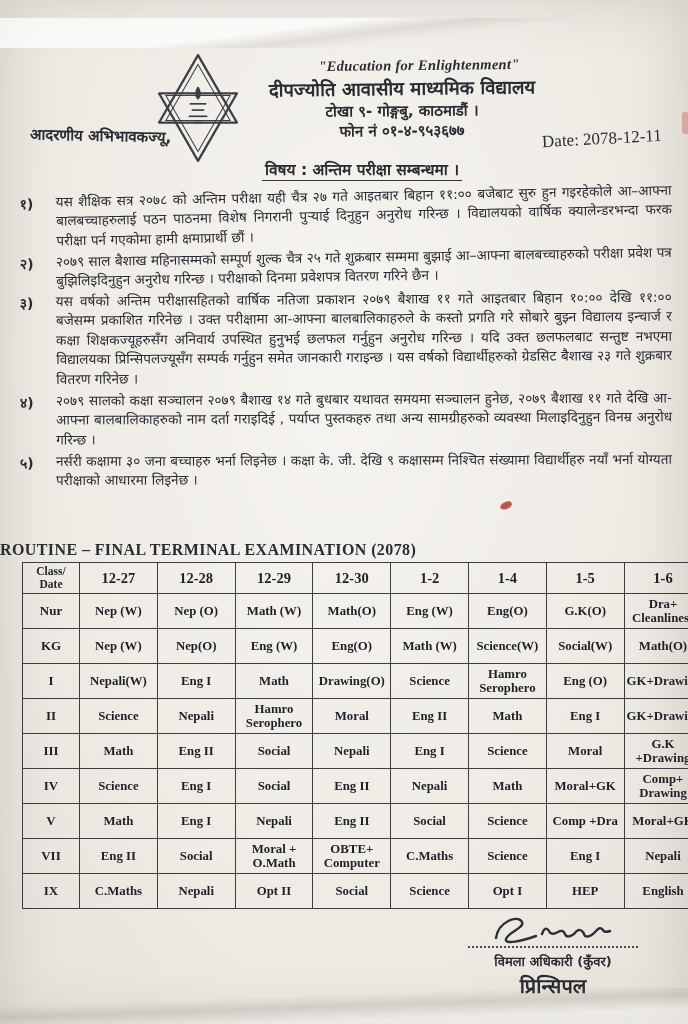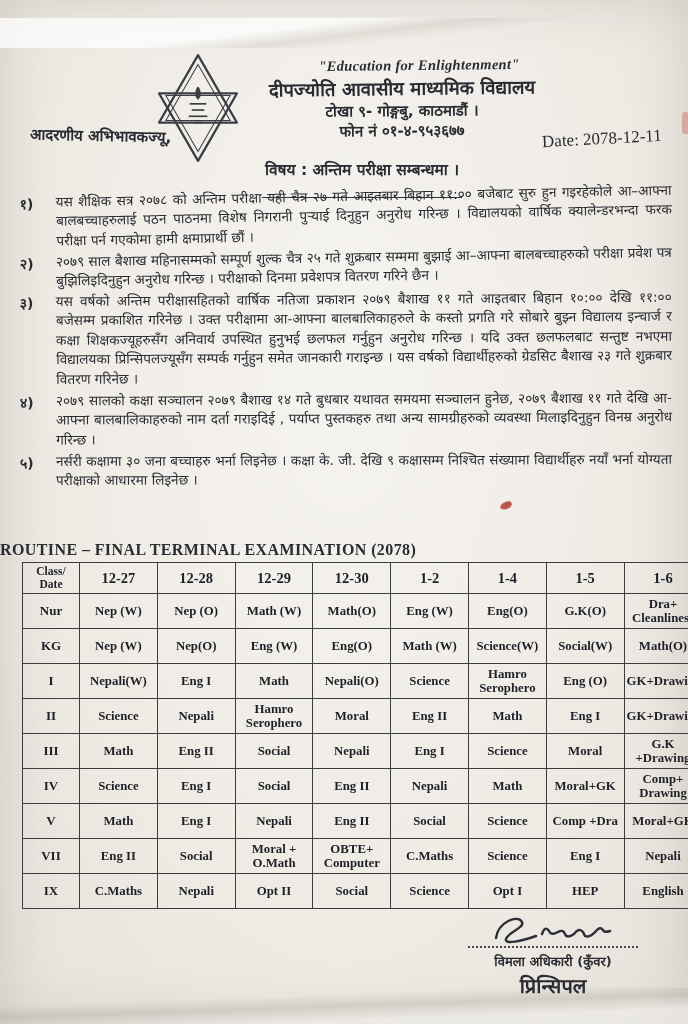--- a/index.html
+++ b/index.html
@@ -41,21 +41,21 @@
   .motto{font-family:"Liberation Serif",serif;font-style:italic;font-weight:bold;font-size:14.5px;letter-spacing:.3px;margin-left:34px;transform:rotate(-.6deg);}
   .school-name{font-size:18.5px;font-weight:bold;margin-top:2px;transform:rotate(-.7deg);}
   .school-address{font-size:15px;font-weight:bold;margin-top:1px;transform:rotate(-.5deg);}
   .school-phone{font-size:15px;font-weight:bold;margin-top:1px;transform:rotate(-.5deg);}
   #greeting{position:absolute;left:30px;top:125px;font-size:15px;font-weight:bold;transform:rotate(1.2deg);}
   #date{position:absolute;right:26px;top:129px;font-family:"Liberation Serif",serif;font-size:17px;transform:rotate(-3deg);}
   #subject{
     position:absolute;left:0;right:0;top:158px;text-align:center;
     font-size:15.5px;font-weight:bold;
   }
-  #subject span{border-bottom:1.6px solid #33333a;padding:0 3px 18px;margin-left:36px;}
+  #subject span{border-bottom:1.6px solid #33333a;padding:0 3px 1px;margin-left:36px;}
   
   #notice-list{position:absolute;left:20px;top:187px;width:652px;}
   .notice-item{display:flex;margin-bottom:3px;}
   .notice-item .num{flex:0 0 36px;font-size:14px;font-weight:bold;padding-top:1px;}
   .notice-item .txt{flex:1;font-size:13.6px;line-height:19.4px;text-align:justify;}
   .notice-item:nth-child(1){transform:rotate(-1.1deg);}
   .notice-item:nth-child(2){transform:rotate(-.9deg);}
   .notice-item:nth-child(3){transform:rotate(-.4deg);}
   .notice-item:nth-child(4){transform:rotate(-.3deg);}
   .notice-item:nth-child(5){transform:rotate(-.2deg);}
@@ -193,21 +193,21 @@
           <td>Math (W)</td>
           <td>Science(W)</td>
           <td>Social(W)</td>
           <td>Math(O)</td>
         </tr>
         <tr>
           <th>I</th>
           <td>Nepali(W)</td>
           <td>Eng I</td>
           <td>Math</td>
-          <td>Nepali(O)</td>
+          <td>Drawing(O)</td>
           <td>Science</td>
           <td>Hamro Serophero</td>
           <td>Eng (O)</td>
           <td>GK+Drawing</td>
         </tr>
         <tr>
           <th>II</th>
           <td>Science</td>
           <td>Nepali</td>
           <td>Hamro Serophero</td>

